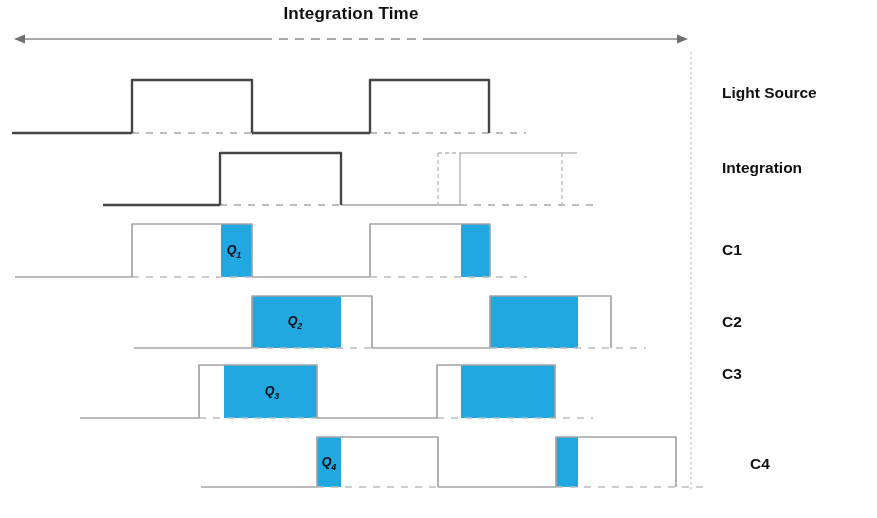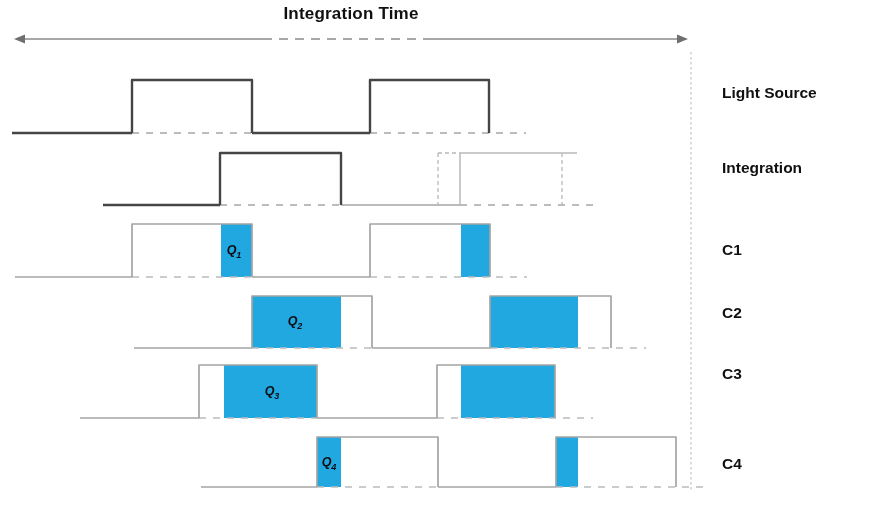--- a/index.html
+++ b/index.html
@@ -98,17 +98,17 @@
         <line x1="556" y1="487" x2="709" y2="487" stroke="#bcbcbc" stroke-width="1.6" fill="none" stroke-dasharray="7 7"></line>
         <path d="M 317 487 L 317 437 L 438 437 L 438 487" stroke="#a4a4a4" stroke-width="1.7" fill="none" stroke-linejoin="round"></path>
         <path d="M 556 487 L 556 437 L 676 437 L 676 487" stroke="#a4a4a4" stroke-width="1.7" fill="none" stroke-linejoin="round"></path>
         <text x="329" y="466" text-anchor="middle" font-family="Liberation Sans, sans-serif" font-size="12.5" font-style="italic" font-weight="700" fill="#0d0d14"><tspan>Q</tspan><tspan dy="3.5" font-size="9">4</tspan></text>
       </g>
     </svg>
   <div id="labels">
       <div class="row-label" style="top: 83px;">Light Source</div>
       <div class="row-label" style="top: 158px;">Integration</div>
       <div class="row-label" style="top: 232px; margin-top: 8px;">C1</div>
-      <div class="row-label" style="top: 303px;">C2</div>
+      <div class="row-label" style="top: 312px;">C2</div>
       <div class="row-label" style="top: 364px;">C3</div>
-      <div class="row-label" style="top: 454px;">C4</div>
+      <div class="row-label" style="top: 454px; margin-left: 28px;">C4</div>
     </div>
 </div>
 
 </body></html>

